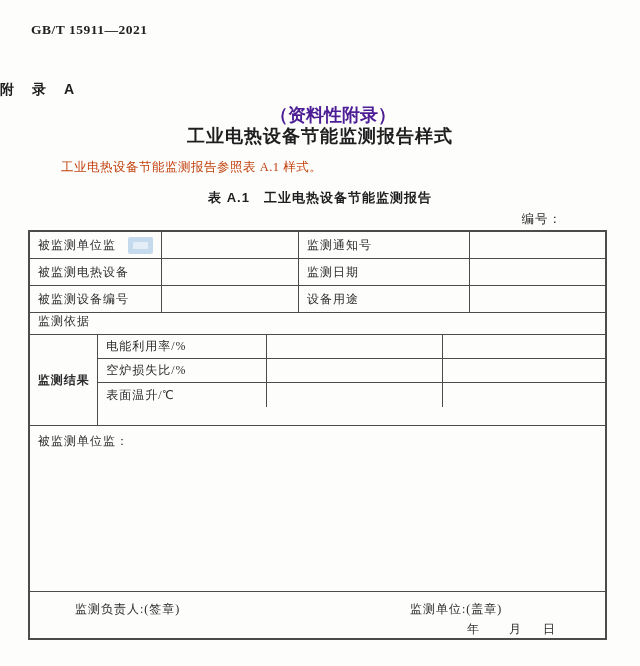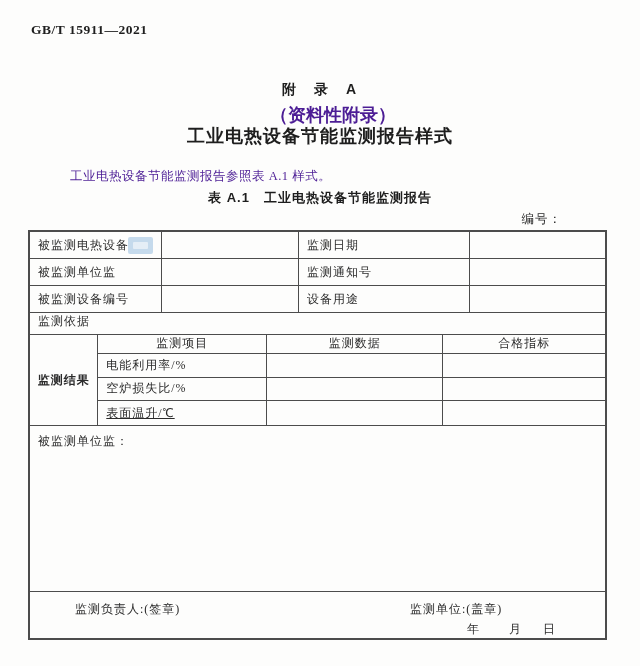--- a/index.html
+++ b/index.html
@@ -5,36 +5,36 @@
   html,body{margin:0;padding:0;background:#ffffff;}
   #page{
     position:relative;width:640px;height:666px;background:#fdfdfc;
     font-family:"Liberation Serif", serif;color:#262626;overflow:hidden;
   }
   .gbt{
     position:absolute;left:31px;top:22px;font-size:13.5px;font-weight:bold;
     letter-spacing:0.5px;color:#1f1f1f;
   }
   .h-appendix{
-    position:absolute;top:81px;left:0;width:100%;text-align:center;
+    position:absolute;top:81px;left:0;width:100%;
     font-family:"Liberation Sans", sans-serif;font-weight:bold;font-size:14px;
     letter-spacing:2px;color:#1e1e1e;
   }
   .h-sub{
     position:absolute;top:103px;left:0;width:100%;text-align:center;
     font-family:"Liberation Sans", sans-serif;font-weight:bold;font-size:18px;color:#4c1d95;padding-left:13px;
   }
   .h-title{
     position:absolute;top:124px;left:0;width:100%;text-align:center;
     font-family:"Liberation Sans", sans-serif;font-weight:bold;font-size:18px;
     letter-spacing:1px;color:#1e1e1e;
   }
   .intro{
-    position:absolute;top:155px;left:57px;margin:13px;font-size:12.5px;
-    letter-spacing:0.5px;color:#4c1d95;
+    position:absolute;top:155px;left:57px;margin:4px;font-size:12.5px;
+    letter-spacing:0.5px;color:#c2410c;
   }
   .caption{
     position:absolute;top:189px;left:0;width:100%;text-align:center;
     font-family:"Liberation Sans", sans-serif;font-weight:bold;font-size:13px;
     letter-spacing:1px;color:#1e1e1e;
   }
   .number{
     position:absolute;top:211px;right:78px;font-size:12.5px;letter-spacing:1px;color:#2b2b2b;
   }
   .tbl{
@@ -57,21 +57,21 @@
   .basis{height:22px;flex-direction:column;}
   .basis .bl{width:22.8%;}
   .basis .bv{width:77.2%;}
   .results{height:91px;}
   .res-left{
     width:11.7%;box-sizing:border-box;display:flex;align-items:center;
     justify-content:center;padding:0 2px;text-align:center;font-weight:bold;
   }
   .res-right{width:88.3%;box-sizing:border-box;border-left:1px solid #4c4c4c;display:flex;flex-direction:column;}
   .subrow{display:flex;border-bottom:1px solid #4c4c4c;box-sizing:border-box;}
-  .subrow:last-child{border-bottom:none;text-decoration:underline;}
+  .subrow:last-child{border-bottom:none;}
   .hdr{height:19px;}
   .item{height:24px;}
   .sc1{width:33.1%;}
   .sc2{width:34.8%;}
   .sc3{width:32.1%;}
   .hcell{justify-content:center;padding:0 2px;}
   .conclusion{height:166px;align-items:flex-start;}
   .conclusion .clabel{padding:7px 8px;font-size:12px;}
   .footer{height:50px;position:relative;display:block;}
   .sig-left{position:absolute;left:45px;top:9px;}
@@ -101,54 +101,49 @@
   <div class="h-title">工业电热设备节能监测报告样式</div>
 
   <p class="intro">工业电热设备节能监测报告参照表 A.1 样式。</p>
 
   <div class="caption">表 A.1　工业电热设备节能监测报告</div>
   <div class="number">编号：</div>
 
   <div class="tbl">
 
     <div class="trow info">
-      <div class="cell c1">被监测电热设备</div>
+      <div class="cell c1">被监测单位监</div>
+
       <div class="cell c2"></div>
-      <div class="cell c3">监测日期</div>
+      <div class="cell c3">监测通知号</div>
       <div class="cell c4"></div>
     </div>
 
     <div class="trow info">
-      <div class="cell c1">被监测单位监</div>
-
+      <div class="cell c1">被监测电热设备</div>
       <div class="cell c2"></div>
-      <div class="cell c3">监测通知号</div>
+      <div class="cell c3">监测日期</div>
       <div class="cell c4"></div>
     </div>
 
     <div class="trow info">
       <div class="cell c1">被监测设备编号</div>
       <div class="cell c2"></div>
       <div class="cell c3">设备用途</div>
       <div class="cell c4"></div>
     </div>
 
     <div class="trow basis">
       <div class="cell bl">监测依据</div>
       <div class="cell bv"></div>
     </div>
 
     <div class="trow results">
       <div class="res-left">监测结果</div>
       <div class="res-right">
-        <div class="subrow hdr">
-          <div class="cell hcell sc1">监测项目</div>
-          <div class="cell hcell sc2">监测数据</div>
-          <div class="cell hcell sc3">合格指标</div>
-        </div>
         <div class="subrow item">
           <div class="cell sc1">电能利用率/%</div>
           <div class="cell sc2"></div>
           <div class="cell sc3"></div>
         </div>
         <div class="subrow item">
           <div class="cell sc1">空炉损失比/%</div>
           <div class="cell sc2"></div>
           <div class="cell sc3"></div>
         </div>

